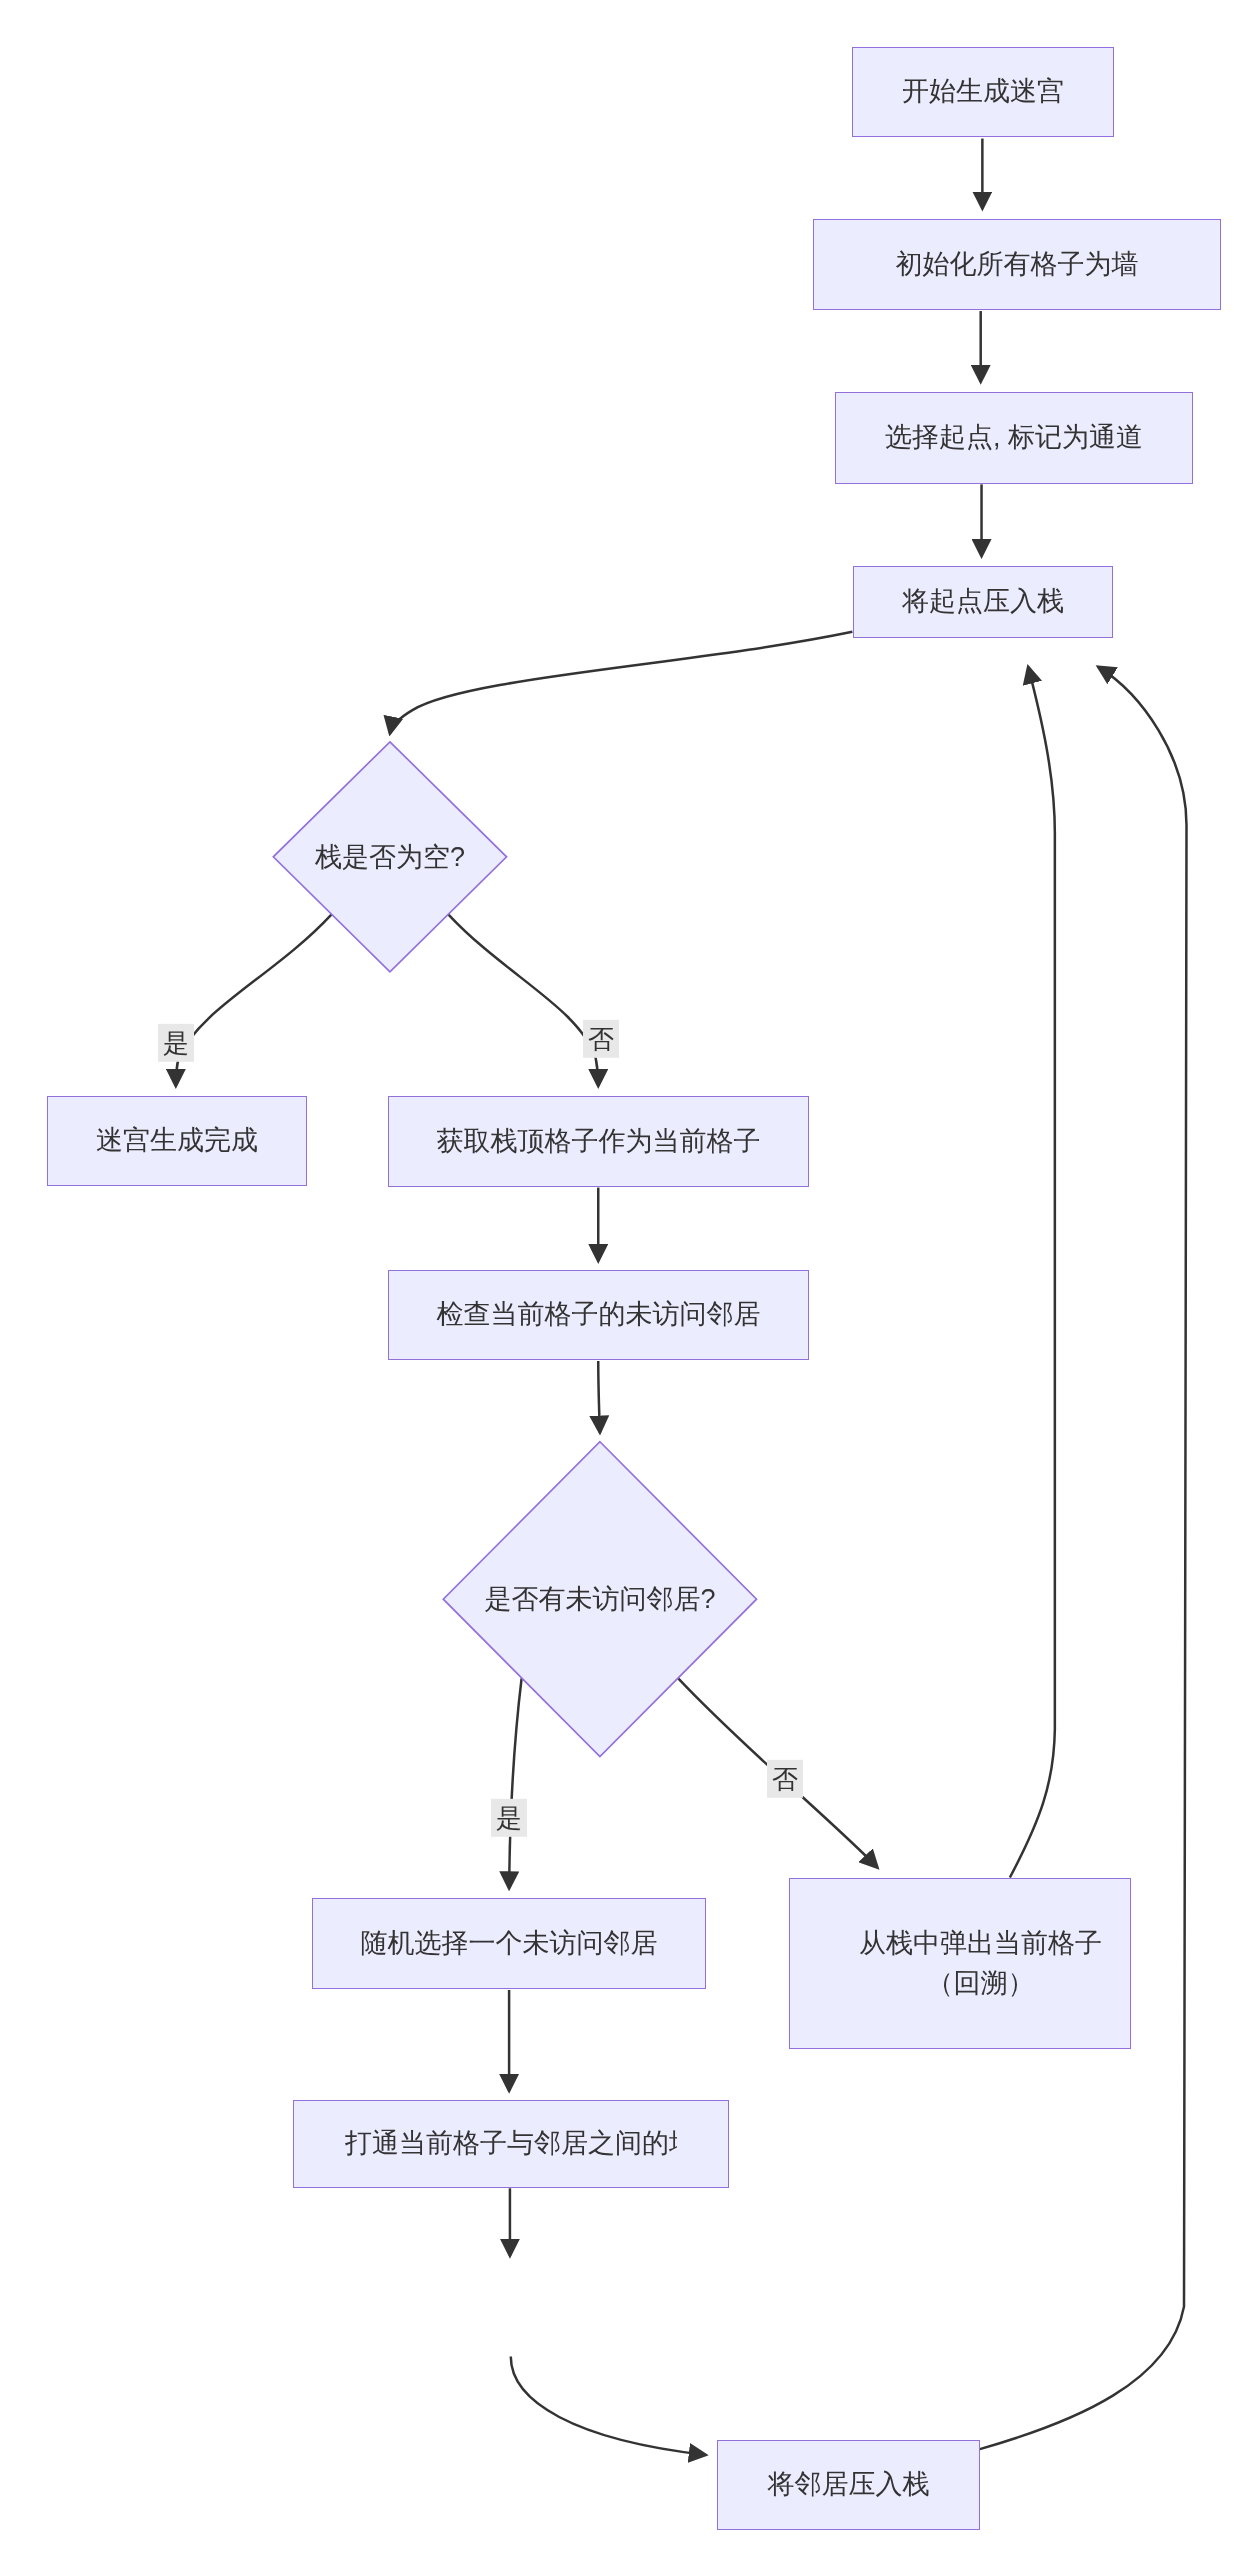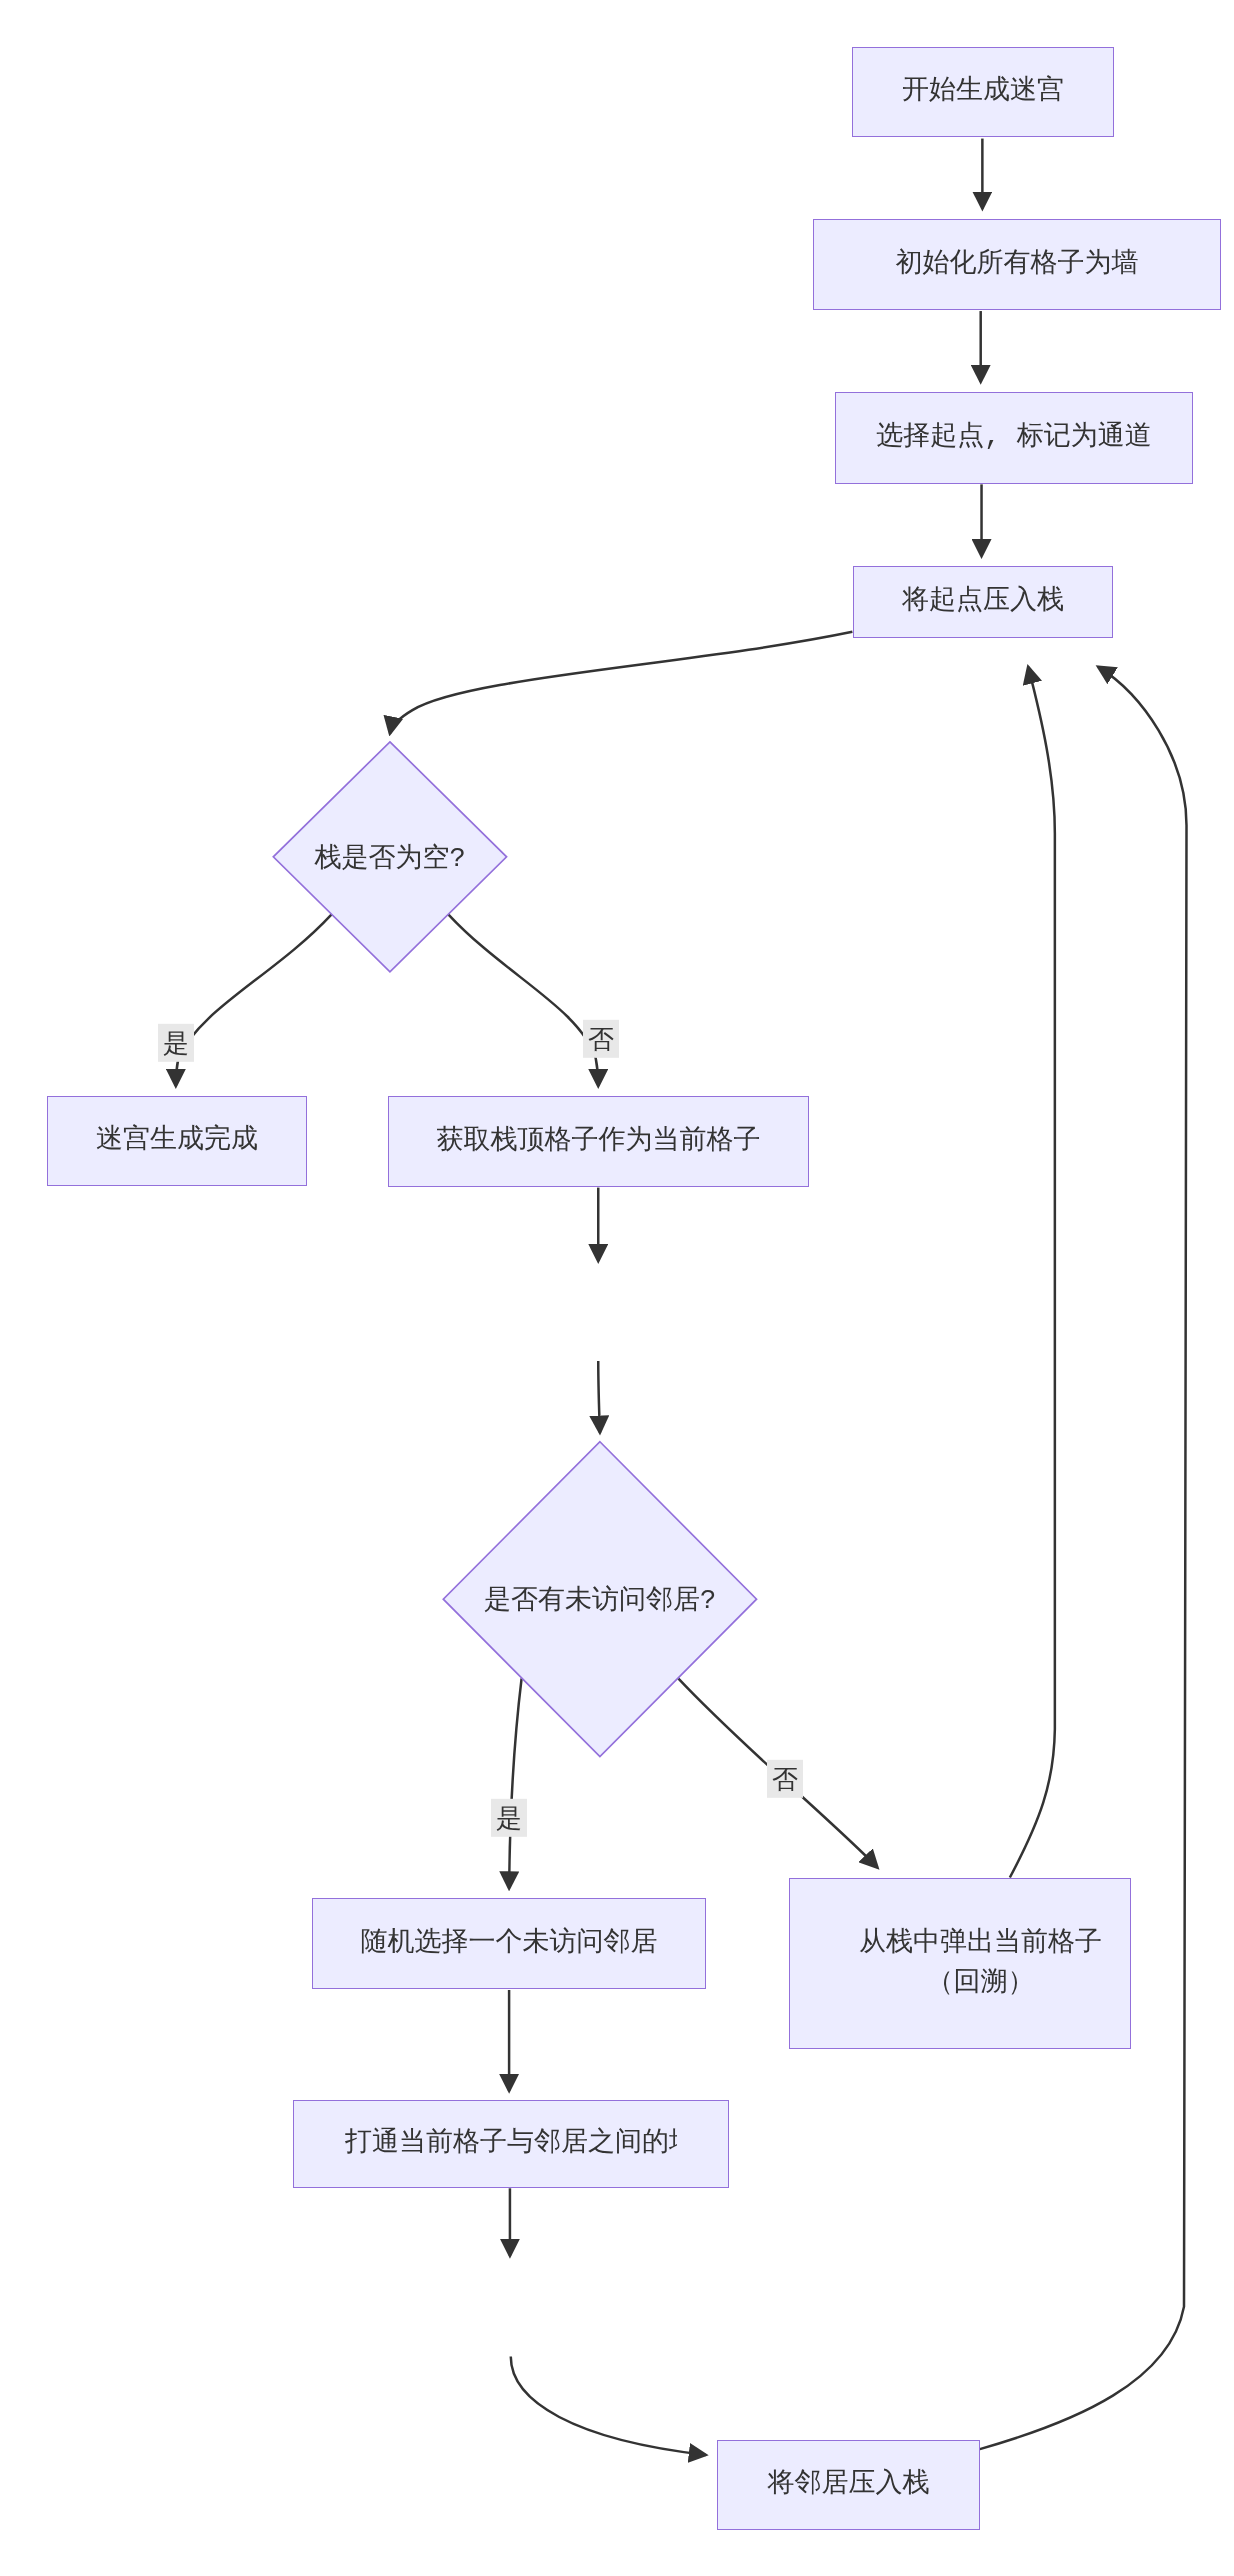--- a/index.html
+++ b/index.html
@@ -1,21 +1,21 @@
 <!DOCTYPE html>
 <html style="font-size:13.3px"><head>
 <meta charset="utf-8">
 <style>
   html,body{margin:0;padding:0;background:#ffffff;}
   #canvas{
     position:relative;
     width:1234px;
     height:2576px;
     background:#ffffff;
-    font-family:Liberation Mono, monospace;
+    font-family:Liberation Sans, sans-serif;
     color:#333333;
     overflow:hidden;
   }
   #edge-layer{position:absolute;left:0;top:0;width:1234px;height:2576px;}
   .edge{fill:none;stroke:#333333;stroke-width:3px;}
   .shape{fill:#ECECFF;stroke:#9370DB;stroke-width:2px;}
   .node{
     position:absolute;
     box-sizing:border-box;
     background:#ECECFF;
@@ -104,20 +104,23 @@
   <div class="diamond-label" style="left:390px;top:857px;">栈是否为空?</div>
 
   <div class="node" style="left:47px;top:1096px;width:260px;height:90px;">
     <div>迷宫生成完成</div>
   </div>
 
   <div class="node" style="left:388px;top:1096px;width:421px;height:91px;">
     <div>获取栈顶格子作为当前格子</div>
   </div>
 
+  <div class="node" style="left:388px;top:1270px;width:421px;height:90px;">
+    <div>检查当前格子的未访问邻居</div>
+  </div>
 
   <div class="diamond-label" style="left:600px;top:1599px;">是否有未访问邻居?</div>
 
   <div class="node" style="left:312px;top:1898px;width:394px;height:91px;">
     <div>随机选择一个未访问邻居</div>
   </div>
 
   <div class="node" style="left:789px;top:1878px;width:342px;height:171px;padding-left:41px;">
     <div>从栈中弹出当前格子</div>
     <div>（回溯）</div>

